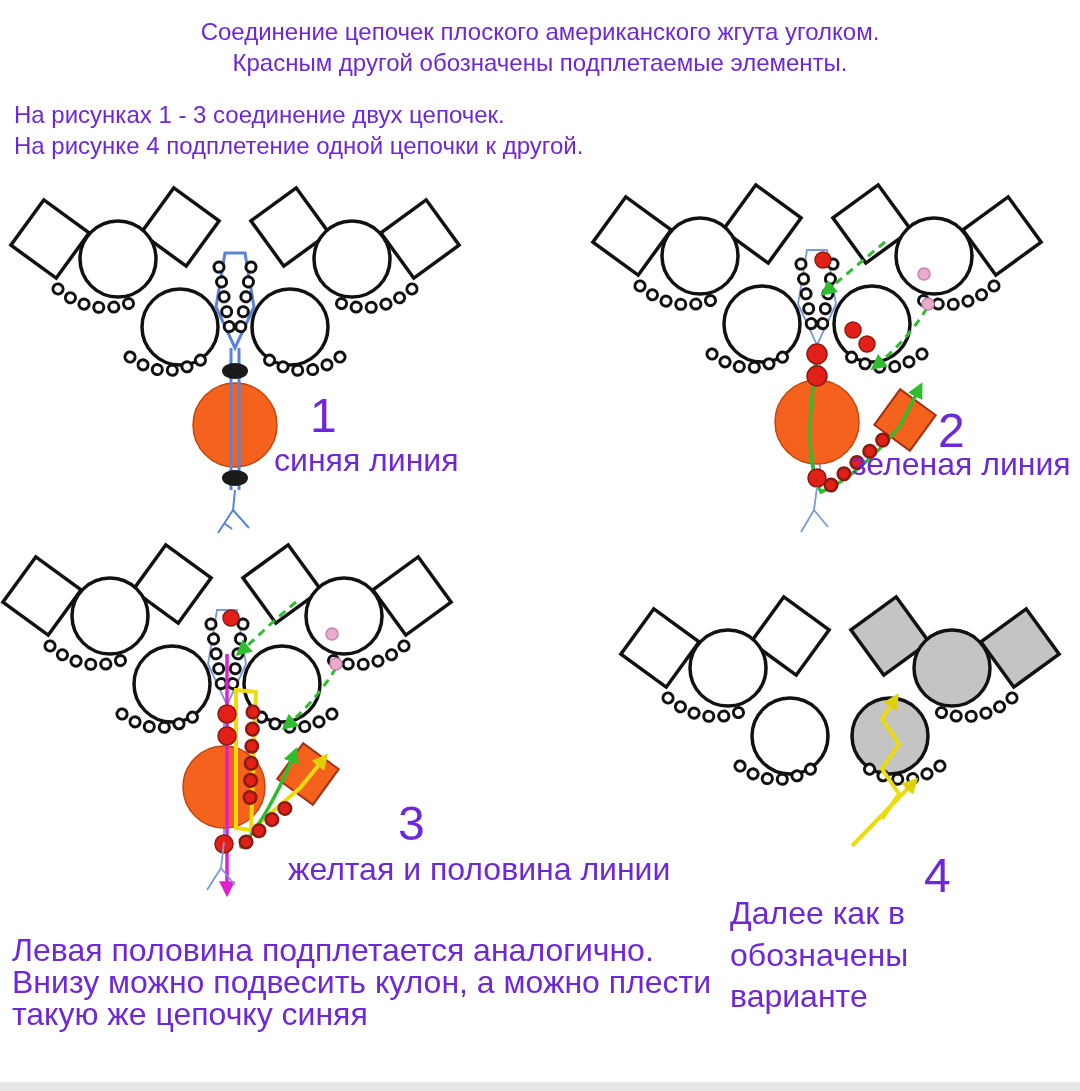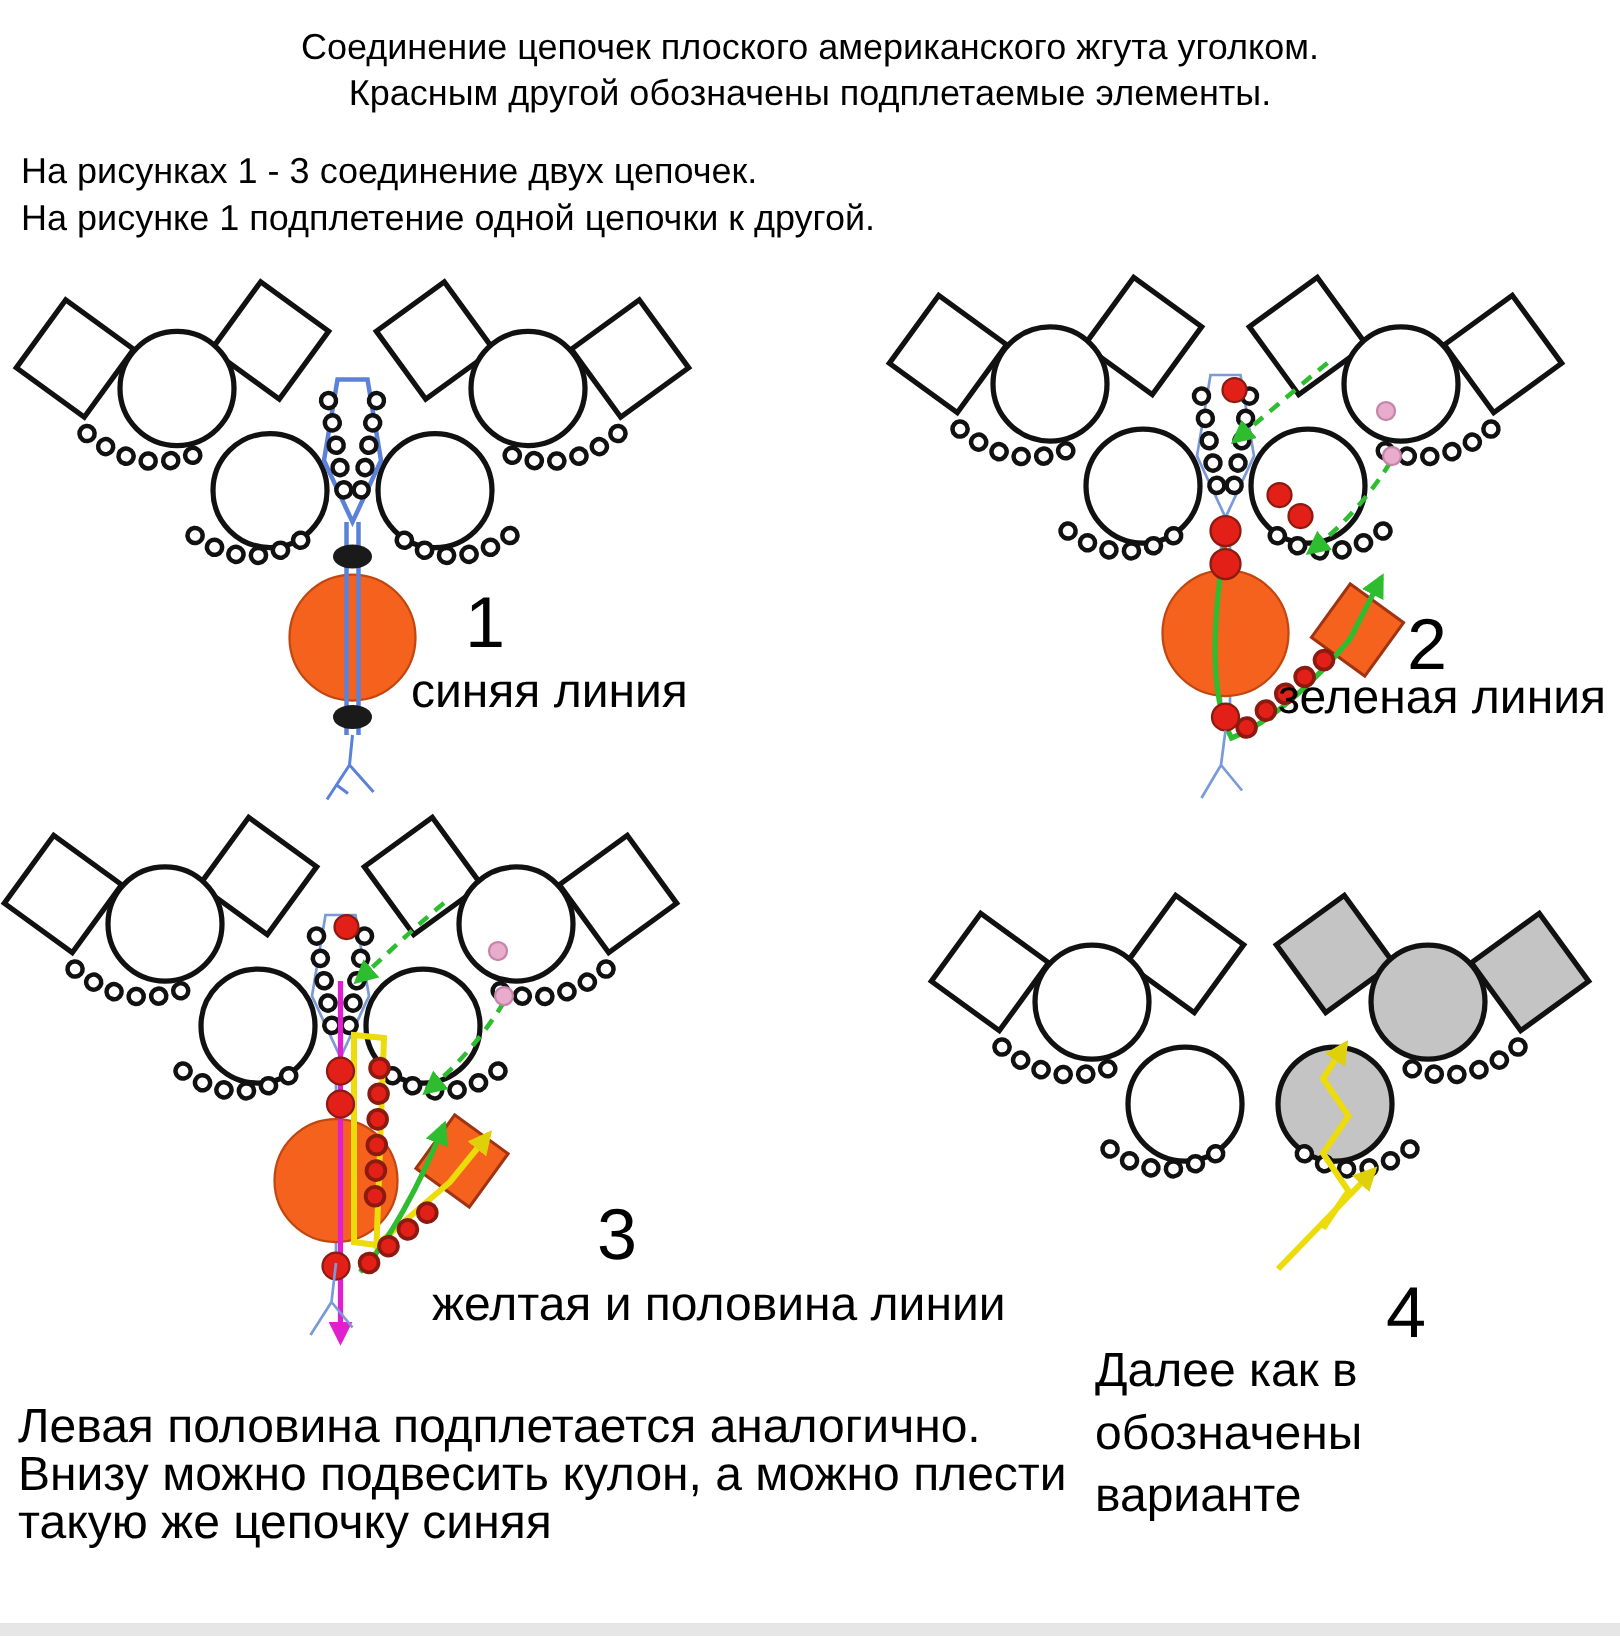--- a/index.html
+++ b/index.html
@@ -1,19 +1,19 @@
 <!DOCTYPE html>
 <html><head>
 <meta charset="utf-8">
 <style>
   * { margin:0; padding:0; box-sizing:border-box; }
   html,body { background:#ffffff; }
   .page {
     position:relative; width:1080px; height:1091px; background:#ffffff;
-    font-family:"Liberation Sans", sans-serif; color:#000000; overflow:hidden;
+    font-family:"Liberation Sans", sans-serif; color:#6d28d9; overflow:hidden;
   }
   .abs { position:absolute; }
   .t24 { font-size:24px; line-height:1.3;text-align:center; }
   .t25 { font-size:32px; line-height:1.3; }
   .num { font-size:48px; font-weight:500; line-height:1; }
   .centered { left:0; width:100%; text-align:center; }
   svg { display:block; overflow:visible; }
 
   
   .sq   { fill:var(--bead-fill,#ffffff); stroke:#111; stroke-width:3.5; }
@@ -41,21 +41,21 @@
 </style>
 </head>
 <body>
 
 <div class="page">
 
   <div class="abs centered t24" style="top:16px">Соединение цепочек плоского американского жгута уголком.</div>
   <div class="abs centered t24" style="top:47px">Красным другой обозначены подплетаемые элементы.</div>
 
   <div class="abs t24" style="left:14px;top:99px">На рисунках 1 - 3 соединение двух цепочек.</div>
-  <div class="abs t24" style="left:14px;top:130px">На рисунке 1 подплетение одной цепочки к другой.</div>
+  <div class="abs t24" style="left:14px;top:130px">На рисунке 4 подплетение одной цепочки к другой.</div>
 
   <svg class="abs" style="left:0;top:185px" width="470" height="360" viewBox="0 0 470 360">
     <defs>
       <marker id="arrG" viewBox="0 0 10 10" refX="8" refY="5" markerUnits="userSpaceOnUse" markerWidth="16" markerHeight="16" orient="auto">
         <path d="M0,0 L10,5 L0,10 Z" fill="#2ebd2e"></path>
       </marker>
       <marker id="arrY" viewBox="0 0 10 10" refX="8" refY="5" markerUnits="userSpaceOnUse" markerWidth="16" markerHeight="16" orient="auto">
         <path d="M0,0 L10,5 L0,10 Z" fill="#e0d00a"></path>
       </marker>
       <marker id="arrM" viewBox="0 0 10 10" refX="8" refY="5" markerUnits="userSpaceOnUse" markerWidth="16" markerHeight="16" orient="auto">

